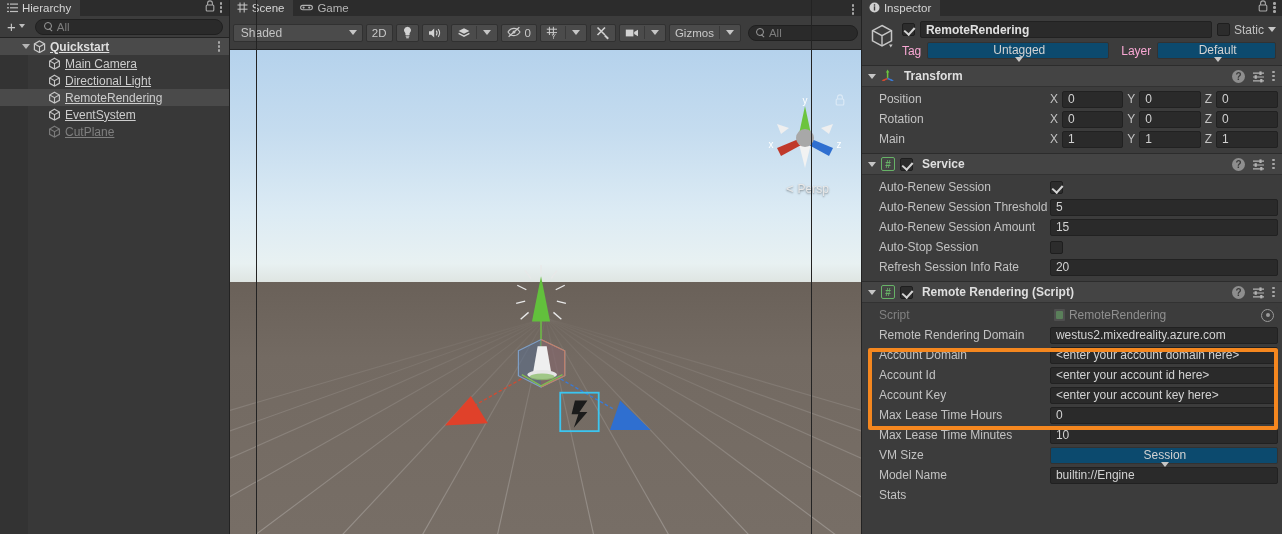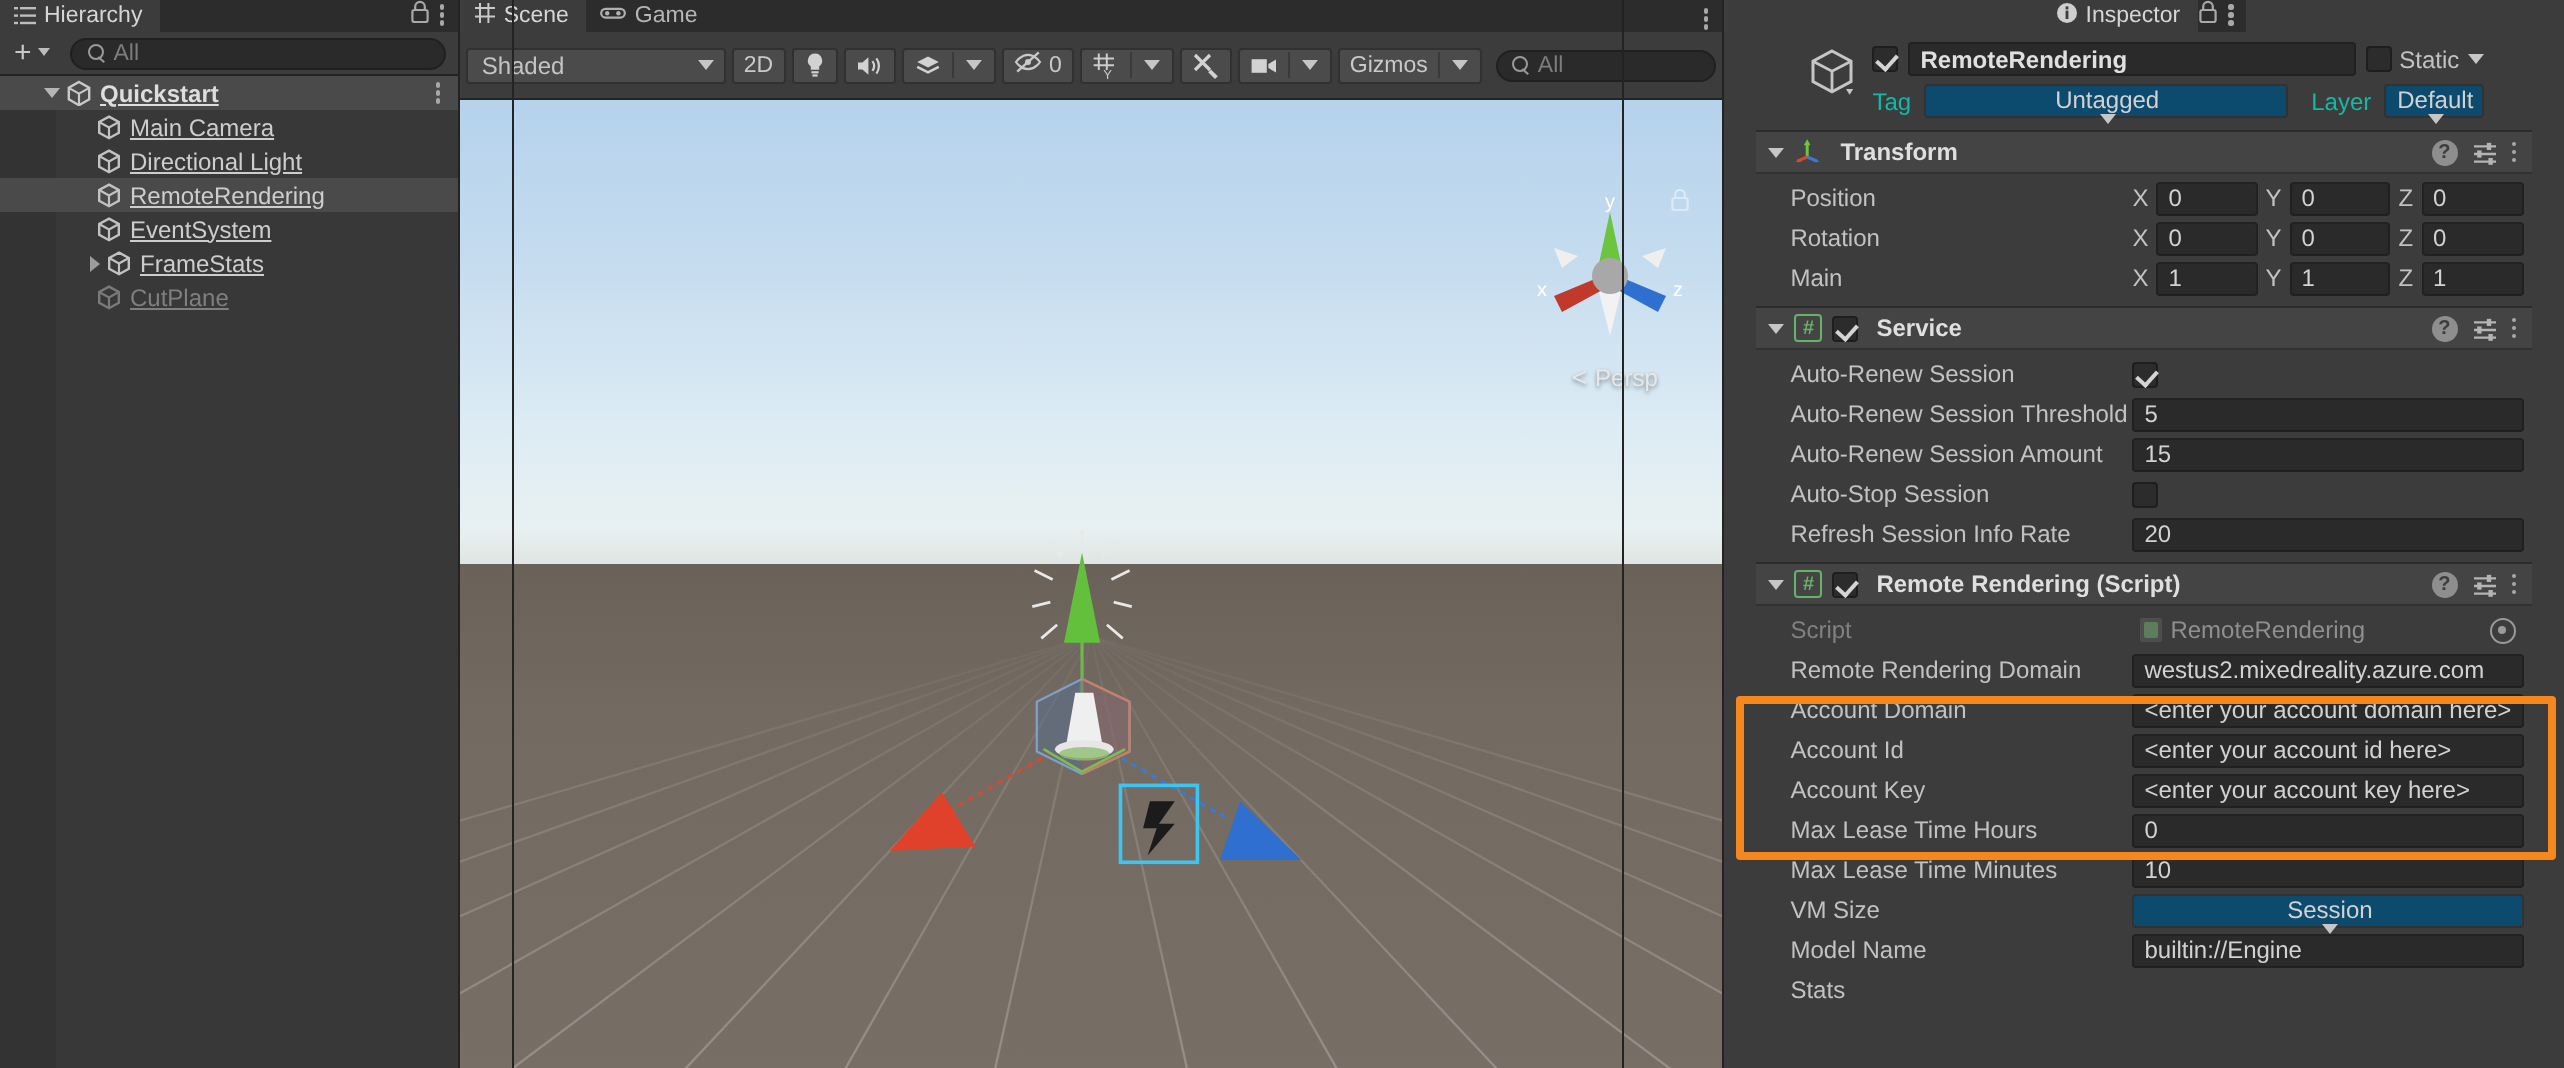--- a/index.html
+++ b/index.html
@@ -72,32 +72,32 @@
         background:linear-gradient(180deg,#b5d2ec 0%,#c5dcef 35%,#dcebf4 70%,#e8f1f2 92%,#dfe5e2 100%); }
   .ground{ position:absolute; left:0; right:0; top:48%; bottom:0; background:linear-gradient(180deg,#6a6159 0%,#736a62 30%,#776e66 100%); }
   .grid-svg{ position:absolute; inset:0; }
   .persp{ position:absolute; right:32px; top:131px; font-size:12px; color:#e8e8e8; display:flex; align-items:center; gap:4px; text-shadow:0 1px 2px rgba(0,0,0,.45); }
   .persp .lt{ font-size:13px; }
   .axis-gizmo{ position:absolute; right:16px; top:42px; width:80px; height:80px; }
   .lockpad{ position:absolute; right:16px; top:44px; width:10px;height:12px; opacity:.45; }
   .scene-objs{ position:absolute; inset:0; }
 
   
-  .inspector{ width:470px; background:#3c3c3c; display:flex; flex-direction:column; position:relative;align-items:center; }
+  .inspector{ width:470px; background:#3c3c3c; display:flex; flex-direction:column; position:relative; }
 
   .obj-head{ padding:5px 6px 6px 8px; background:#3c3c3c; display:flex; gap:6px; }
   .obj-icon{ width:26px; height:26px; position:relative; flex:none; margin-top:2px; }
   .obj-fields{ flex:1; display:flex; flex-direction:column; gap:4px; }
   .obj-line1{ display:flex; align-items:center; gap:5px; }
   .cb{ width:13px;height:13px; background:#2c2c2c; border:1px solid #1e1e1e; border-radius:2px; position:relative; flex:none; }
   .cb.on::after{ content:""; position:absolute; left:3px; top:1px; width:5px; height:8px; border:solid #d4d4d4; border-width:0 2px 2px 0; transform:rotate(42deg); }
   .name-field{ flex:1; height:17px; background:#2a2a2a; border:1px solid #212121; border-radius:2px; display:flex; align-items:center; padding:0 5px; font-weight:bold; color:#e0e0e0; font-size:12px; }
   .static-wrap{ display:flex; align-items:center; gap:4px; color:#c2c2c2; }
   .obj-line2{ display:flex; align-items:center; gap:6px; }
-  .fl-label{ color:#14b8a6; font-size:12px; }
+  .fl-label{ color:#f9a8d4; font-size:12px; }
   .dropdown{ height:17px; background:#0c4a6e; border:1px solid #323232; border-radius:2px; display:flex; align-items:center; justify-content:space-between; padding:0 4px 0 6px; color:#d2d2d2; font-size:12px;flex-direction:column; }
   .tri{ width:0;height:0;border-left:4px solid transparent;border-right:4px solid transparent;border-top:5px solid #c6c6c6; }
 
   .comp{ border-top:1px solid #2c2c2c; }
   .comp-head{ height:21px; background:#444444; display:flex; align-items:center; gap:5px; padding:0 7px 0 6px; border-bottom:1px solid #323232; }
   .comp-head .title{ font-weight:bold; color:#dfdfdf; font-size:12px; margin-left:4px; }
   .comp-head .right{ margin-left:auto; display:flex; align-items:center; gap:7px; }
   .q-ic{ width:13px;height:13px; border-radius:50%; background:#8e8e8e; color:#3c3c3c; font-size:10px; font-weight:bold; display:flex; align-items:center; justify-content:center; }
   .pre-ic{ width:13px;height:13px; position:relative; }
   .script-ic{ width:14px;height:14px; border:1.3px solid #67b267; border-radius:2px; position:relative; flex:none; }
@@ -218,29 +218,20 @@
             <span class="lbl">RemoteRendering</span>
           </div>
           <div class="row">
             <span style="width: 45px; flex: 0 0 auto;"></span>
             <span class="twisty tw-empty"></span>
             <span class="cube-ic"><svg width="13" height="13" viewBox="0 0 13 13">
                 <path d="M6.5 1.3 11.4 4v5.4L6.5 12.1 1.6 9.4V4z" fill="none" stroke="#c2c2c2" stroke-width="1.2"></path>
                 <path d="M1.8 4.1 6.5 6.7 11.2 4.1M6.5 6.7v5.3" fill="none" stroke="#c2c2c2" stroke-width="1.1"></path>
               </svg></span>
             <span class="lbl">EventSystem</span>
-          </div>
-          <div class="row">
-            <span style="width: 45px; flex: 0 0 auto;"></span>
-            <span class="twisty tw-right"></span>
-            <span class="cube-ic"><svg width="13" height="13" viewBox="0 0 13 13">
-                <path d="M6.5 1.3 11.4 4v5.4L6.5 12.1 1.6 9.4V4z" fill="none" stroke="#c2c2c2" stroke-width="1.2"></path>
-                <path d="M1.8 4.1 6.5 6.7 11.2 4.1M6.5 6.7v5.3" fill="none" stroke="#c2c2c2" stroke-width="1.1"></path>
-              </svg></span>
-            <span class="lbl">FrameStats</span>
           </div>
           <div class="row dim">
             <span style="width: 45px; flex: 0 0 auto;"></span>
             <span class="twisty tw-empty"></span>
             <span class="cube-ic"><svg width="13" height="13" viewBox="0 0 13 13">
                 <path d="M6.5 1.3 11.4 4v5.4L6.5 12.1 1.6 9.4V4z" fill="none" stroke="#7a7a7a" stroke-width="1.2"></path>
                 <path d="M1.8 4.1 6.5 6.7 11.2 4.1M6.5 6.7v5.3" fill="none" stroke="#7a7a7a" stroke-width="1.1"></path>
               </svg></span>
             <span class="lbl">CutPlane</span>
           </div>

